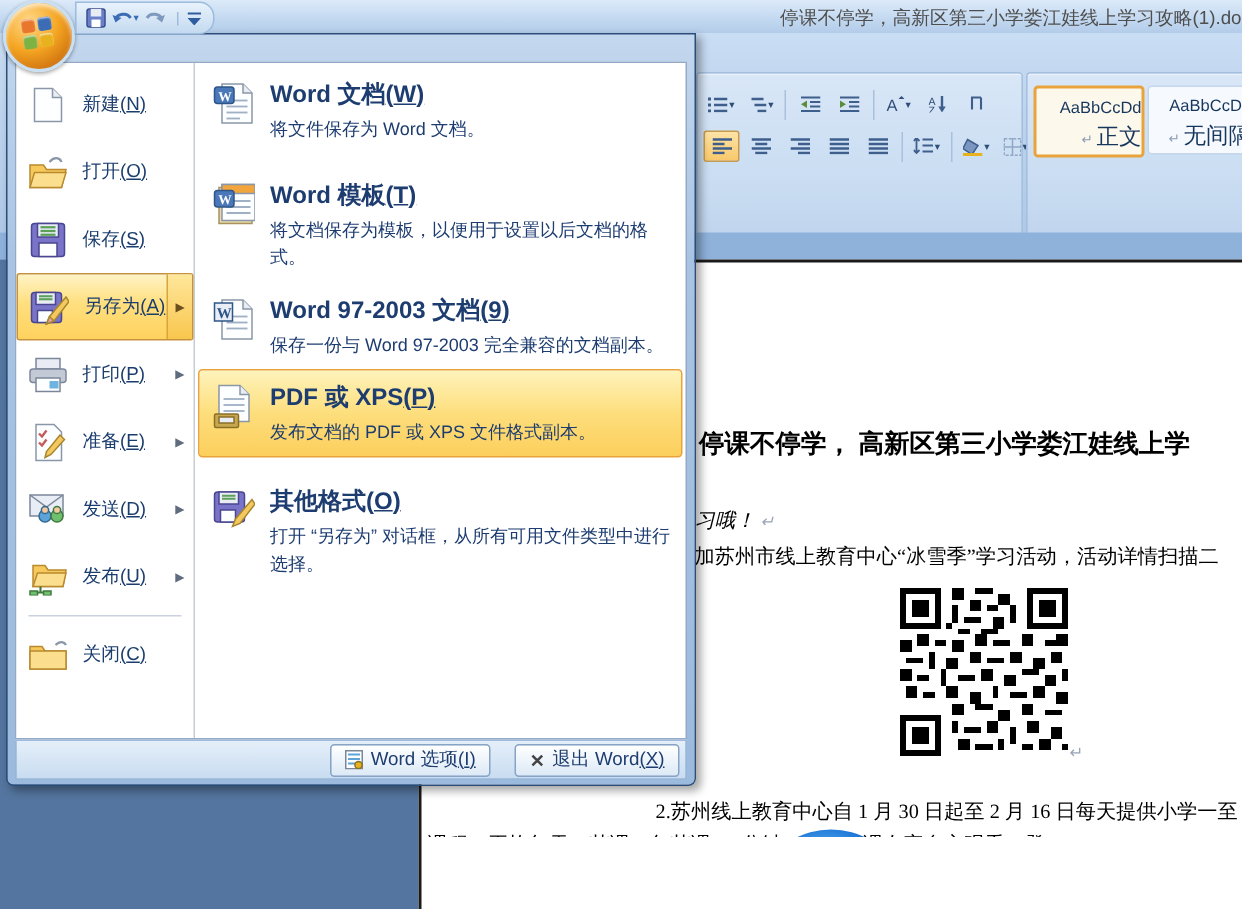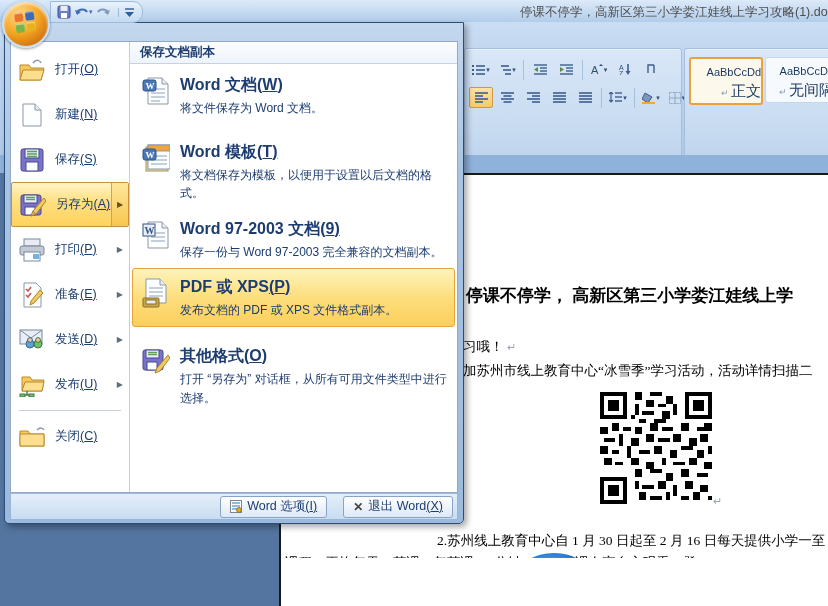--- a/index.html
+++ b/index.html
@@ -275,21 +275,21 @@
       </div>
     </div>
   </div>
 
   <div class="band"></div>
   <div class="workspace"></div>
   <div class="page"></div>
 
   <div class="doc">
     <div class="dheading" style="left:187px;top:99px;">停课不停学， 高新区第三小学娄江娃线上学</div>
-    <div class="dline" style="left:184px;top:153px;"><span>习哦！</span> <span class="pmark"></span></div>
+    <div class="dline" style="left:184px;top:153px;font-style:italic;"><span>习哦！</span> <span class="pmark"></span></div>
     <div class="dline" style="left:184px;top:177px;">加苏州市线上教育中心“冰雪季”学习活动，活动详情扫描二</div>
 
     <svg style="position:absolute;left:321px;top:207px;" width="112" height="112" viewBox="0 0 29 29" shape-rendering="crispEdges">
       <rect width="29" height="29" fill="#fff"></rect>
       <g fill="#000">
         <rect x="0" y="0" width="7" height="7"></rect>
           <rect x="1" y="1" width="5" height="5" fill="#fff"></rect>
           <rect x="2" y="2" width="3" height="3"></rect>
         <rect x="22" y="0" width="7" height="7"></rect>
           <rect x="23" y="1" width="5" height="5" fill="#fff"></rect>
@@ -382,36 +382,36 @@
       <ellipse cx="38" cy="25" rx="10" ry="7" fill="#2F8FE8"></ellipse>
     </svg>
   </div>
 
   <div class="omenu">
     <div class="menu-body">
 
       <div class="mcol-left">
         <div class="mi">
           <span class="mico">
+            <svg width="22" height="24">
+                <path d="M2,1 L14,1 L20,7 L20,23 L2,23 Z" fill="#FDFEFF" stroke="#8A97A8"></path>
+                <path d="M14,1 L14,7 L20,7" fill="#E8EDF4" stroke="#8A97A8"></path>
+              </svg>
+          </span>
+          <span class="mlabel"><span>新建</span><u class="mn">N</u></span>
+        </div>
+        <div class="mi">
+          <span class="mico">
             <svg width="26" height="22">
                 <path d="M1,6 L10,6 L12,9 L25,9 L22,21 L1,21 Z" fill="#F7C85C" stroke="#B98A2E"></path>
                 <path d="M1,21 L4,11 L25,11 L22,21 Z" fill="#FBDE8E" stroke="#B98A2E"></path>
                 <path d="M14,4 C17,0 21,1 22,4" fill="none" stroke="#8A97A8" stroke-width="1.5"></path>
               </svg>
           </span>
           <span class="mlabel"><span>打开</span><u class="mn">O</u></span>
-        </div>
-        <div class="mi">
-          <span class="mico">
-            <svg width="22" height="24">
-                <path d="M2,1 L14,1 L20,7 L20,23 L2,23 Z" fill="#FDFEFF" stroke="#8A97A8"></path>
-                <path d="M14,1 L14,7 L20,7" fill="#E8EDF4" stroke="#8A97A8"></path>
-              </svg>
-          </span>
-          <span class="mlabel"><span>新建</span><u class="mn">N</u></span>
         </div>
         <div class="mi">
           <span class="mico">
             <svg width="24" height="24">
                 <rect x="1" y="1" width="22" height="22" rx="2" fill="#7A74C9" stroke="#4A4690"></rect>
                 <rect x="5" y="1" width="14" height="9" fill="#E9ECF5" stroke="#4A4690"></rect>
                 <g stroke="#5AA05A" stroke-width="1.5">
                   <line x1="7" y1="3.5" x2="17" y2="3.5"></line>
                   <line x1="7" y1="6" x2="17" y2="6"></line>
                   <line x1="7" y1="8.5" x2="17" y2="8.5"></line>
@@ -501,21 +501,20 @@
                 <path d="M1,4 L9,4 L11,7 L25,7 L25,19 L1,19 Z" fill="#F7C85C" stroke="#B98A2E"></path>
                 <path d="M1,19 L1,7 L25,7 L25,19 Z" fill="#FBDE8E" stroke="#B98A2E"></path>
                 <path d="M18,3 C21,0 24,1 25,3" fill="none" stroke="#8A97A8" stroke-width="1.5"></path>
               </svg>
           </span>
           <span class="mlabel"><span>关闭</span><u class="mn">C</u></span>
         </div>
       </div>
 
       <div class="mcol-right">
-        <div class="sm-header">保存文档副本</div>
 
         <div class="si" style="margin-top:2px;">
           <span class="sico">
             <svg width="28" height="30">
                 <path d="M6,2 L20,2 L26,8 L26,28 L6,28 Z" fill="#FDFEFF" stroke="#8A97A8"></path>
                 <path d="M20,2 L20,8 L26,8" fill="#E8EDF4" stroke="#8A97A8"></path>
                 <g stroke="#9FB0C4" stroke-width="1.2">
                   <line x1="9" y1="13" x2="23" y2="13"></line>
                   <line x1="9" y1="17" x2="23" y2="17"></line>
                   <line x1="9" y1="21" x2="23" y2="21"></line>

